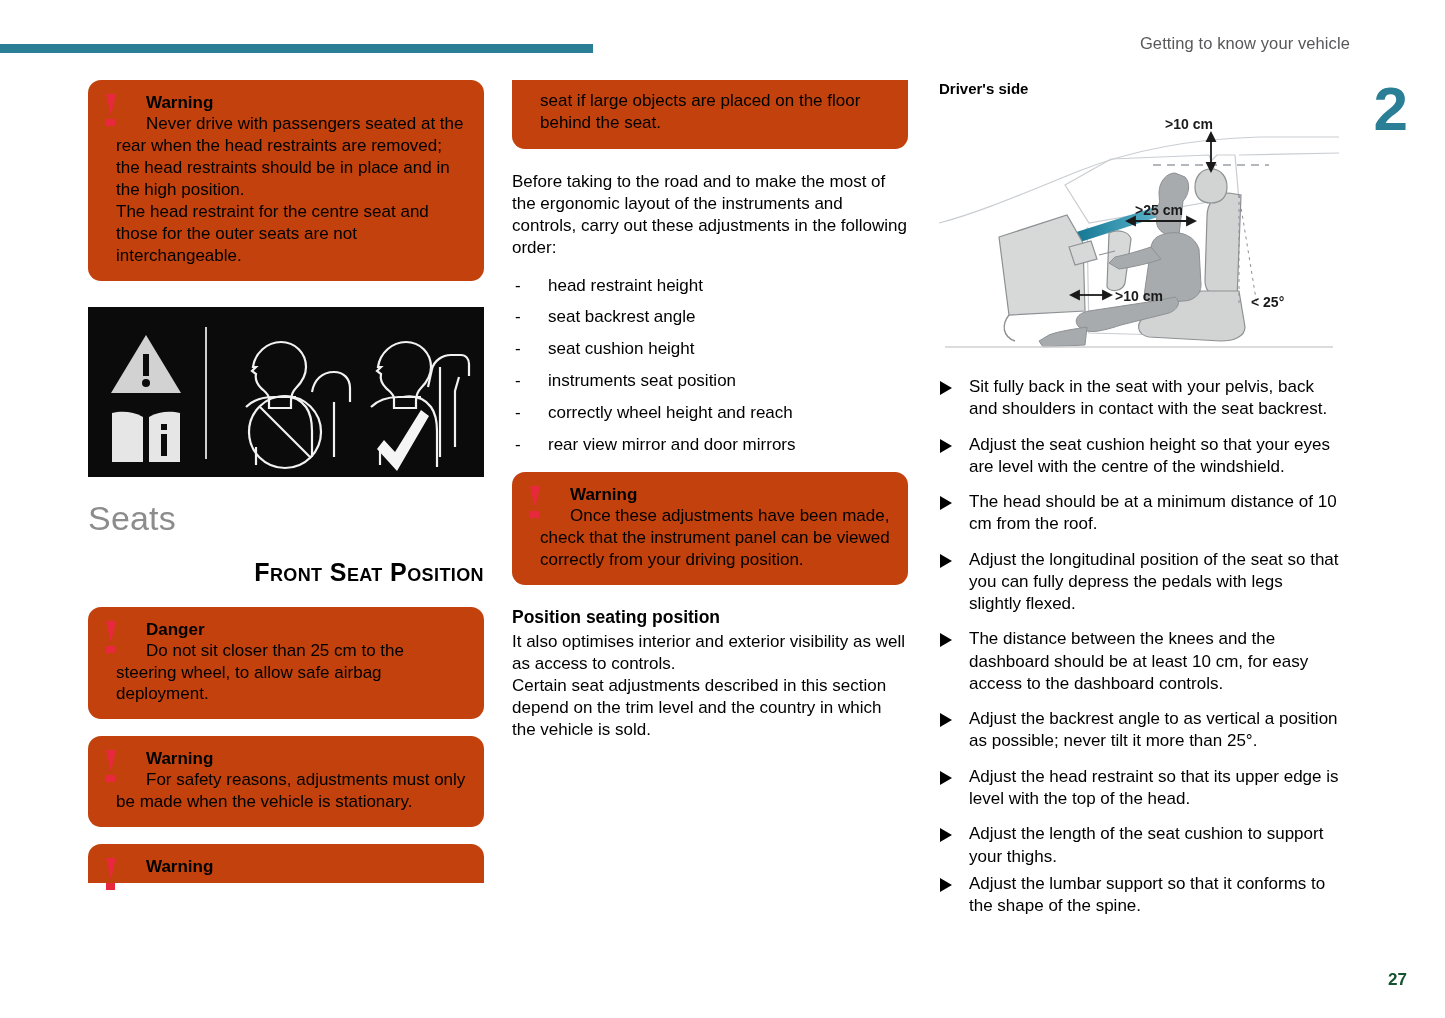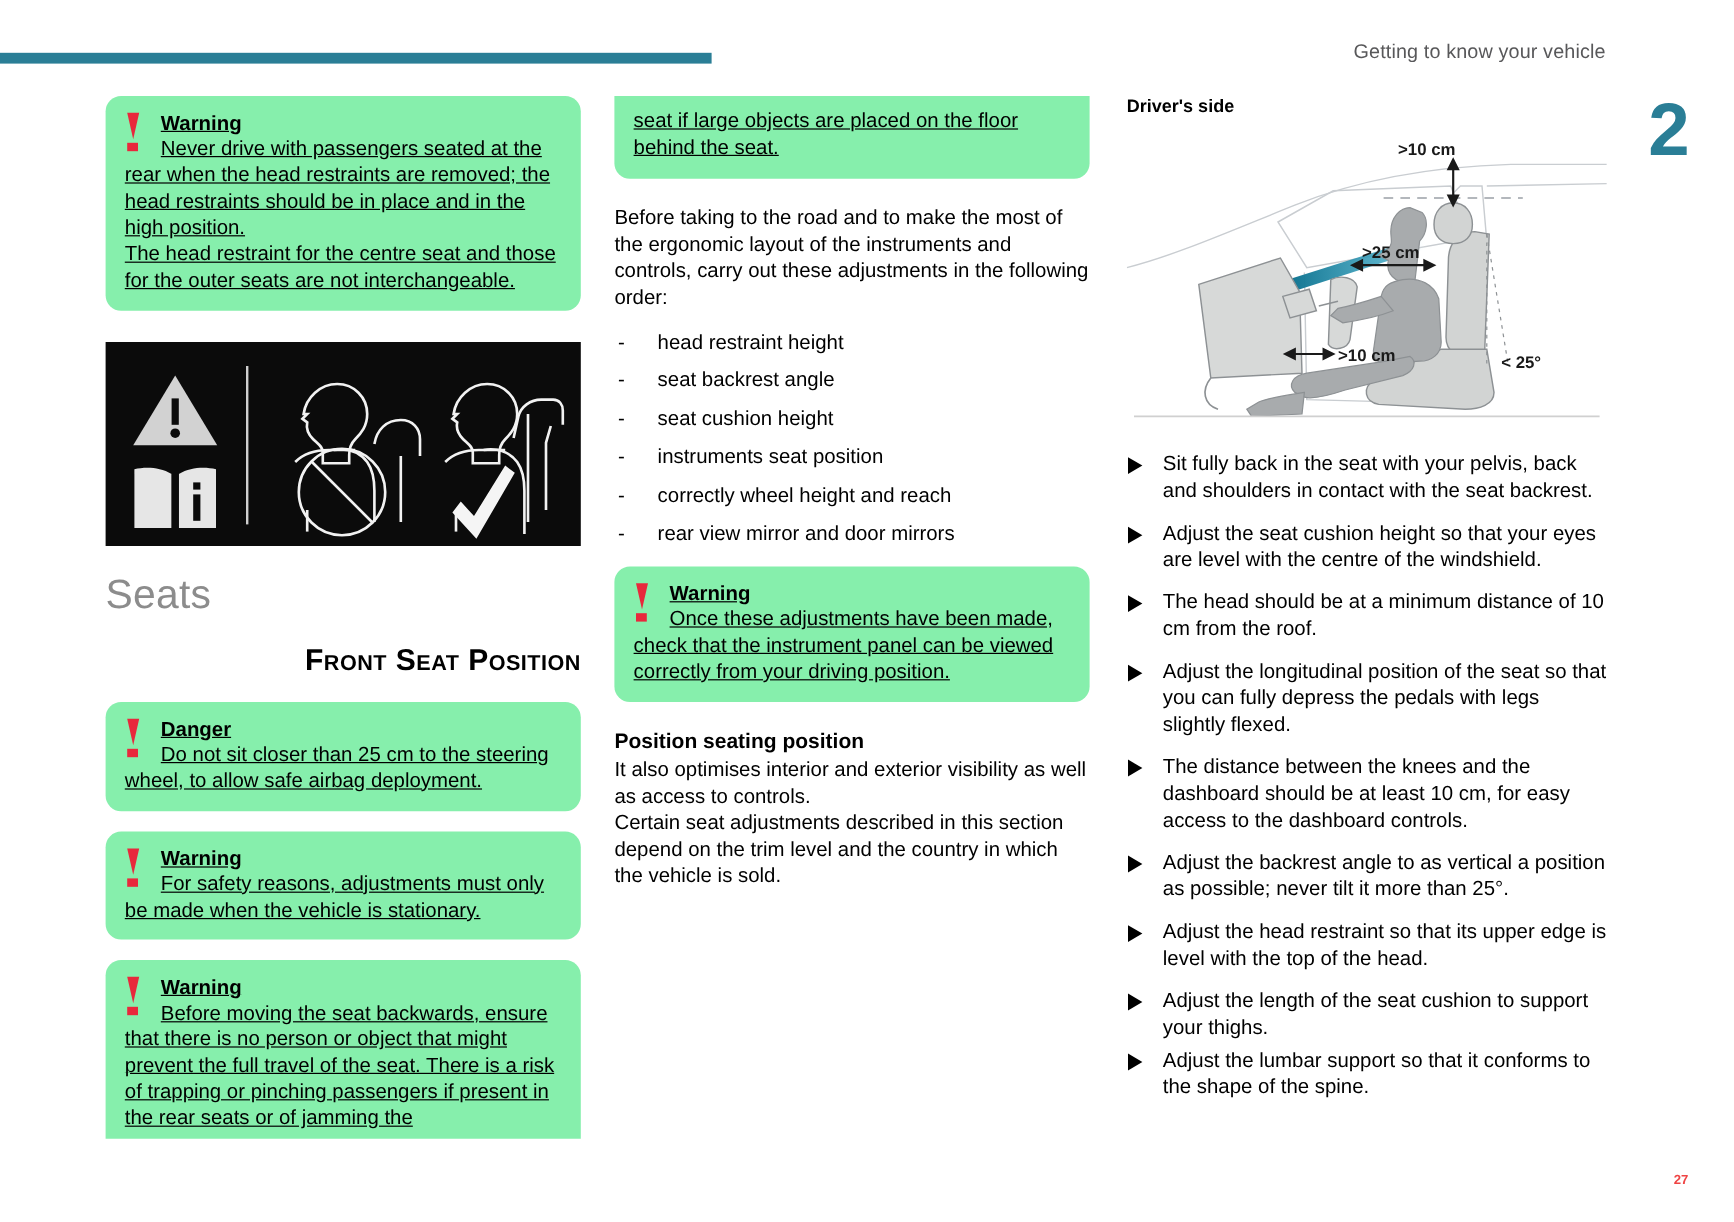--- a/index.html
+++ b/index.html
@@ -19,63 +19,62 @@
   .header-bar {
     position: absolute;
     left: 0;
     top: 44px;
     width: 593px;
     height: 9px;
     background: #2a7e96;
   }
   .running-head {
     position: absolute;
-    right: 107px;
+    right: 95px;
     top: 34px;
     font-size: 16.5px;
     color: #58585a;
     letter-spacing: 0.1px;
     white-space: nowrap;
   }
   .chapter-number {
     position: absolute;
     right: 38px;
     top: 78px;
     font-size: 62px;
     font-weight: bold;
     color: #2a7e96;
     line-height: 1;
     letter-spacing: -1px;
   }
   .page-number {
     position: absolute;
     right: 38px;
     bottom: 28px;
-    font-size: 11px;
-    font-weight: bold;
-    color: #ef4444;
+    font-size: 17px;
+    font-weight: bold;
+    color: #14532d;
   }
 
   
   .col {
     position: absolute;
     top: 80px;
   }
   .col-left  { left: 88px;  width: 396px; }
   .col-mid   { left: 512px; width: 396px; }
   .col-right { left: 939px; width: 400px; }
 
   
   .notice {
-    background: #86efac;
+    background: #c2410c;
     border-radius: 13px;
-    padding: 12px 16px 14px 16px;
+    padding: 12px 16px 14px 28px;
     margin-bottom: 17px;
     position: relative;
-    text-decoration: underline;
   }
   .notice.cut-bottom {
     border-bottom-left-radius: 0;
     border-bottom-right-radius: 0;
     margin-bottom: 0;
     padding-bottom: 6px;
   }
   .notice.cut-top {
     border-top-left-radius: 0;
     border-top-right-radius: 0;
@@ -294,21 +293,20 @@
     <div class="notice-title">Warning</div>
     <p class="notice-body">For safety reasons, adjustments must only be made when the vehicle is stationary.</p>
   </div>
 
   <div class="notice cut-bottom">
     <span class="bang">
         <span class="stem"></span>
         <span class="dot"></span>
       </span>
     <div class="notice-title">Warning</div>
-    <p class="notice-body">Before moving the seat backwards, ensure that there is no person or object that might prevent the full travel of the seat. There is a risk of trapping or pinching passengers if present in the rear seats or of jamming the</p>
   </div>
 
 </div>
 
 <div class="col col-mid">
 
   <div class="notice cut-top">
     <p class="notice-body no-indent">seat if large objects are placed on the floor behind the seat.</p>
   </div>
 

